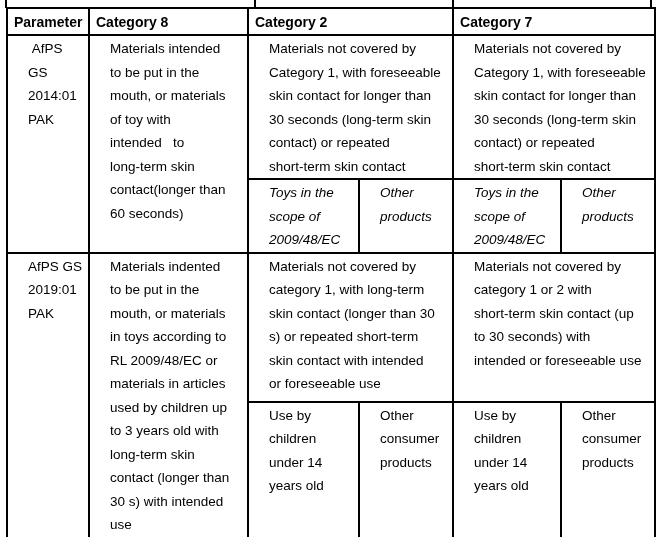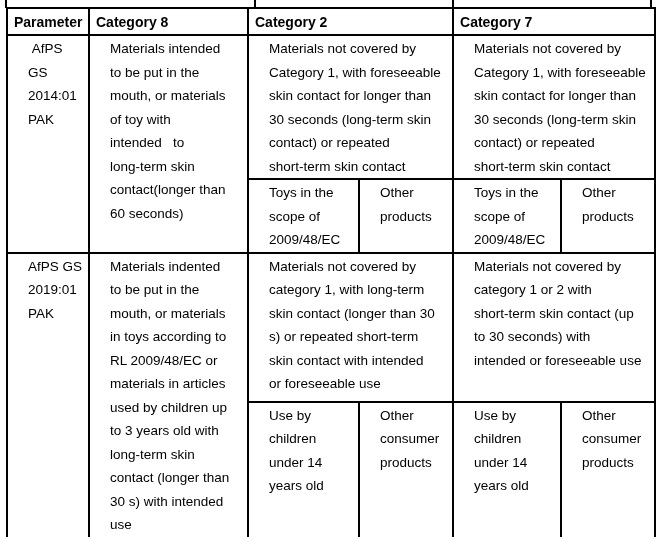--- a/index.html
+++ b/index.html
@@ -39,21 +39,21 @@
   .spec-table th {
     font-weight: bold;
     font-size: 14px;
     vertical-align: middle;
     padding: 0 4px 0 6px;
     line-height: 16px;
     white-space: normal;
   }
   tr.row-header   { height: 27px; }
   tr.row-1a       { height: 137px; }
-  tr.row-1b       { height: 69px; }
+  tr.row-1b       { height: 69px; font-style: italic; }
   tr.row-2a       { height: 149px; }
   tr.row-2b       { height: 142px; }
   
   .crop-stub {
     position: absolute;
     top: 0;
     width: 2px;
     height: 8px;
     background: #000000;
   }

